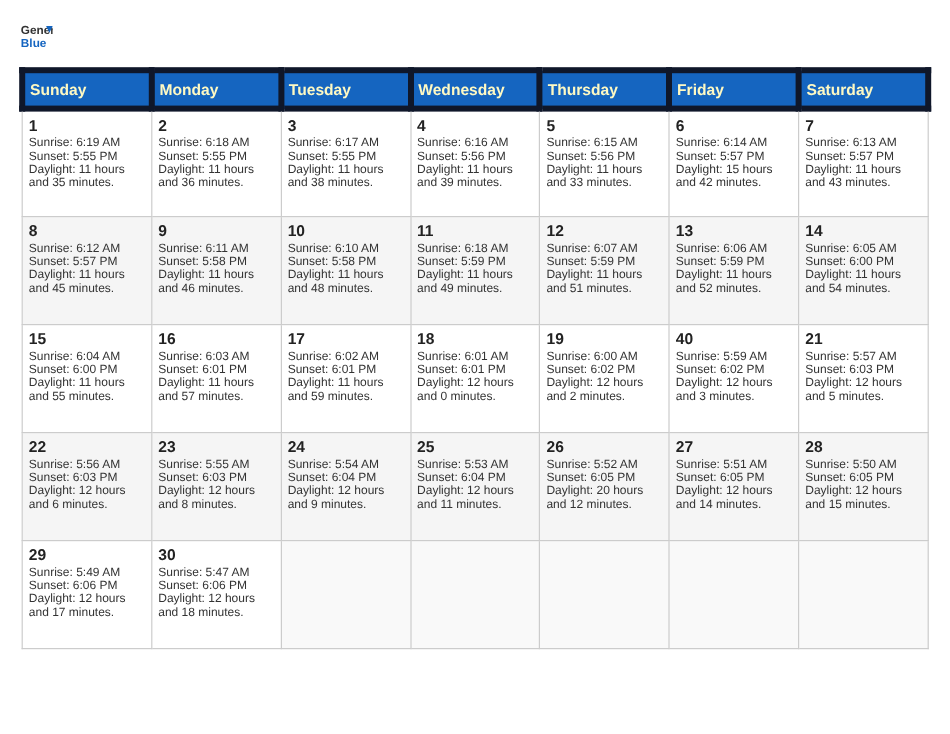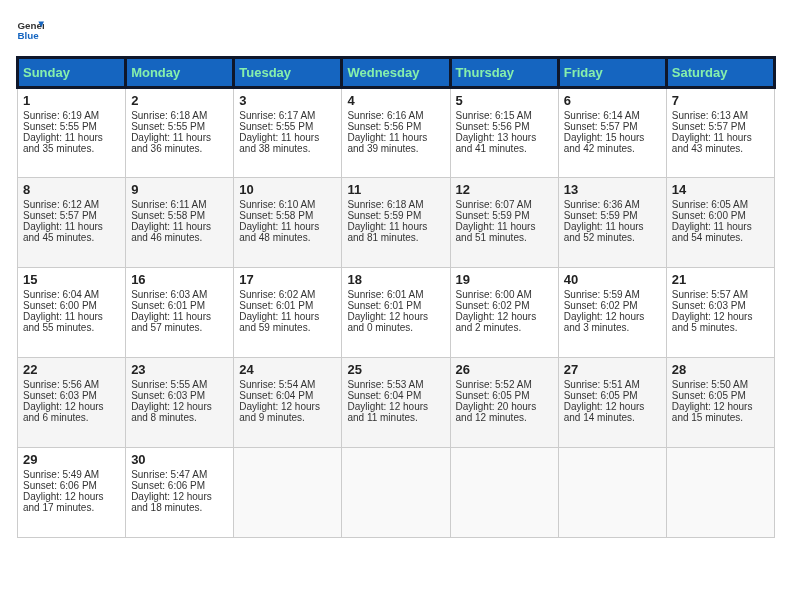--- a/index.html
+++ b/index.html
@@ -37,26 +37,26 @@
       font-size: 15px;
       color: #444;
     }
     table {
       width: 100%;
       border-collapse: collapse;
       table-layout: fixed;
     }
     thead th {
       background-color: #1565c0;
-      color: #86efac;
+      color: #fef9c3;
       font-size: 13px;
       font-weight: bold;
       padding: 6px 4px;
       text-align: left;
-      border: 3px solid #0f172a;
+      border: 5px solid #0f172a;
     }
     tbody td {
       border: 1px solid #ccc;
       vertical-align: top;
       padding: 4px 5px;
       font-size: 10px;
       color: #333;
       height: 90px;
       background: #fff;
     }
@@ -106,31 +106,31 @@
       <th>Friday</th>
       <th>Saturday</th>
     </tr>
   </thead>
   <tbody id="calendar-body">
   <tr>
         <td><span class="day-num">1</span><span>Sunrise: 6:19 AM</span><br><span>Sunset: 5:55 PM</span><br><span>Daylight: 11 hours and 35 minutes.</span></td>
         <td><span class="day-num">2</span><span>Sunrise: 6:18 AM</span><br><span>Sunset: 5:55 PM</span><br><span>Daylight: 11 hours and 36 minutes.</span></td>
         <td><span class="day-num">3</span><span>Sunrise: 6:17 AM</span><br><span>Sunset: 5:55 PM</span><br><span>Daylight: 11 hours and 38 minutes.</span></td>
         <td><span class="day-num">4</span><span>Sunrise: 6:16 AM</span><br><span>Sunset: 5:56 PM</span><br><span>Daylight: 11 hours and 39 minutes.</span></td>
-        <td><span class="day-num">5</span><span>Sunrise: 6:15 AM</span><br><span>Sunset: 5:56 PM</span><br><span>Daylight: 13 hours and 41 minutes.</span></td>
+        <td><span class="day-num">5</span><span>Sunrise: 6:15 AM</span><br><span>Sunset: 5:56 PM</span><br><span>Daylight: 11 hours and 33 minutes.</span></td>
         <td><span class="day-num">6</span><span>Sunrise: 6:14 AM</span><br><span>Sunset: 5:57 PM</span><br><span>Daylight: 15 hours and 42 minutes.</span></td>
         <td><span class="day-num">7</span><span>Sunrise: 6:13 AM</span><br><span>Sunset: 5:57 PM</span><br><span>Daylight: 11 hours and 43 minutes.</span></td>
       </tr>
       <tr>
         <td><span class="day-num">8</span><span>Sunrise: 6:12 AM</span><br><span>Sunset: 5:57 PM</span><br><span>Daylight: 11 hours and 45 minutes.</span></td>
         <td><span class="day-num">9</span><span>Sunrise: 6:11 AM</span><br><span>Sunset: 5:58 PM</span><br><span>Daylight: 11 hours and 46 minutes.</span></td>
         <td><span class="day-num">10</span><span>Sunrise: 6:10 AM</span><br><span>Sunset: 5:58 PM</span><br><span>Daylight: 11 hours and 48 minutes.</span></td>
-        <td><span class="day-num">11</span><span>Sunrise: 6:18 AM</span><br><span>Sunset: 5:59 PM</span><br><span>Daylight: 11 hours and 81 minutes.</span></td>
+        <td><span class="day-num">11</span><span>Sunrise: 6:18 AM</span><br><span>Sunset: 5:59 PM</span><br><span>Daylight: 11 hours and 49 minutes.</span></td>
         <td><span class="day-num">12</span><span>Sunrise: 6:07 AM</span><br><span>Sunset: 5:59 PM</span><br><span>Daylight: 11 hours and 51 minutes.</span></td>
-        <td><span class="day-num">13</span><span>Sunrise: 6:36 AM</span><br><span>Sunset: 5:59 PM</span><br><span>Daylight: 11 hours and 52 minutes.</span></td>
+        <td><span class="day-num">13</span><span>Sunrise: 6:06 AM</span><br><span>Sunset: 5:59 PM</span><br><span>Daylight: 11 hours and 52 minutes.</span></td>
         <td><span class="day-num">14</span><span>Sunrise: 6:05 AM</span><br><span>Sunset: 6:00 PM</span><br><span>Daylight: 11 hours and 54 minutes.</span></td>
       </tr>
       <tr>
         <td><span class="day-num">15</span><span>Sunrise: 6:04 AM</span><br><span>Sunset: 6:00 PM</span><br><span>Daylight: 11 hours and 55 minutes.</span></td>
         <td><span class="day-num">16</span><span>Sunrise: 6:03 AM</span><br><span>Sunset: 6:01 PM</span><br><span>Daylight: 11 hours and 57 minutes.</span></td>
         <td><span class="day-num">17</span><span>Sunrise: 6:02 AM</span><br><span>Sunset: 6:01 PM</span><br><span>Daylight: 11 hours and 59 minutes.</span></td>
         <td><span class="day-num">18</span><span>Sunrise: 6:01 AM</span><br><span>Sunset: 6:01 PM</span><br><span>Daylight: 12 hours and 0 minutes.</span></td>
         <td><span class="day-num">19</span><span>Sunrise: 6:00 AM</span><br><span>Sunset: 6:02 PM</span><br><span>Daylight: 12 hours and 2 minutes.</span></td>
         <td><span class="day-num">40</span><span>Sunrise: 5:59 AM</span><br><span>Sunset: 6:02 PM</span><br><span>Daylight: 12 hours and 3 minutes.</span></td>
         <td><span class="day-num">21</span><span>Sunrise: 5:57 AM</span><br><span>Sunset: 6:03 PM</span><br><span>Daylight: 12 hours and 5 minutes.</span></td>

